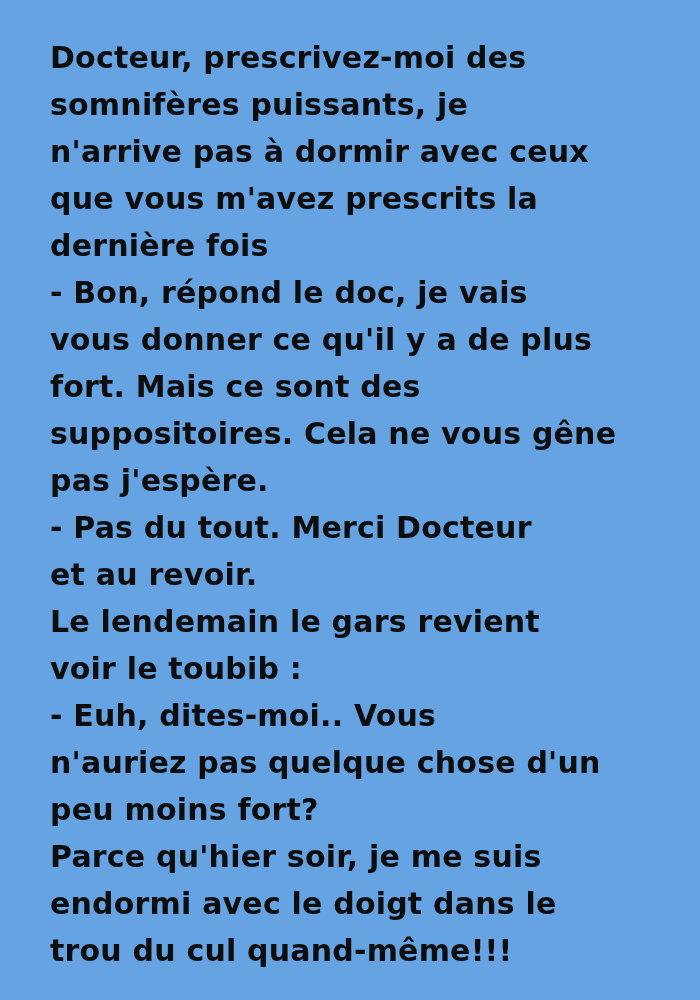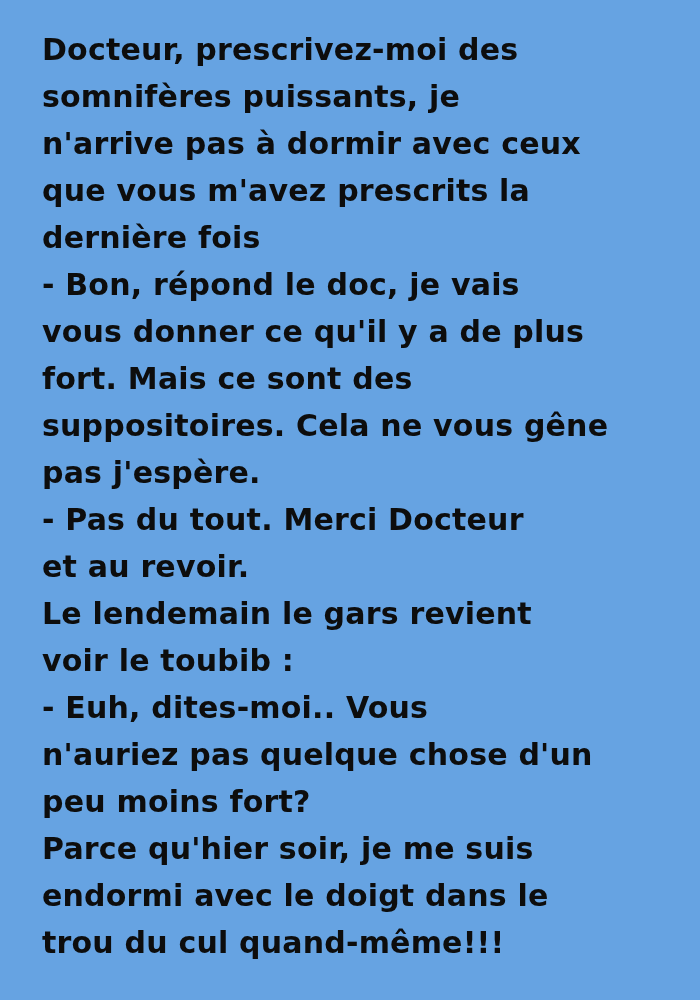--- a/index.html
+++ b/index.html
@@ -13,21 +13,21 @@
     overflow: hidden;
     font-family: "DejaVu Sans", sans-serif;
   }
   .page {
     box-sizing: border-box;
     width: 700px;
     height: 1000px;
     padding: 26px 24px 0 42px;
   }
   .joke-text {
-    margin: 0;
+    margin: 8px;
     color: #0d0d0d;
     font-size: 30px;
     font-weight: 700;
     line-height: 47px;
     letter-spacing: 0.2px;
     white-space: pre-line;
   }
 </style>
 </head>
 <body>

